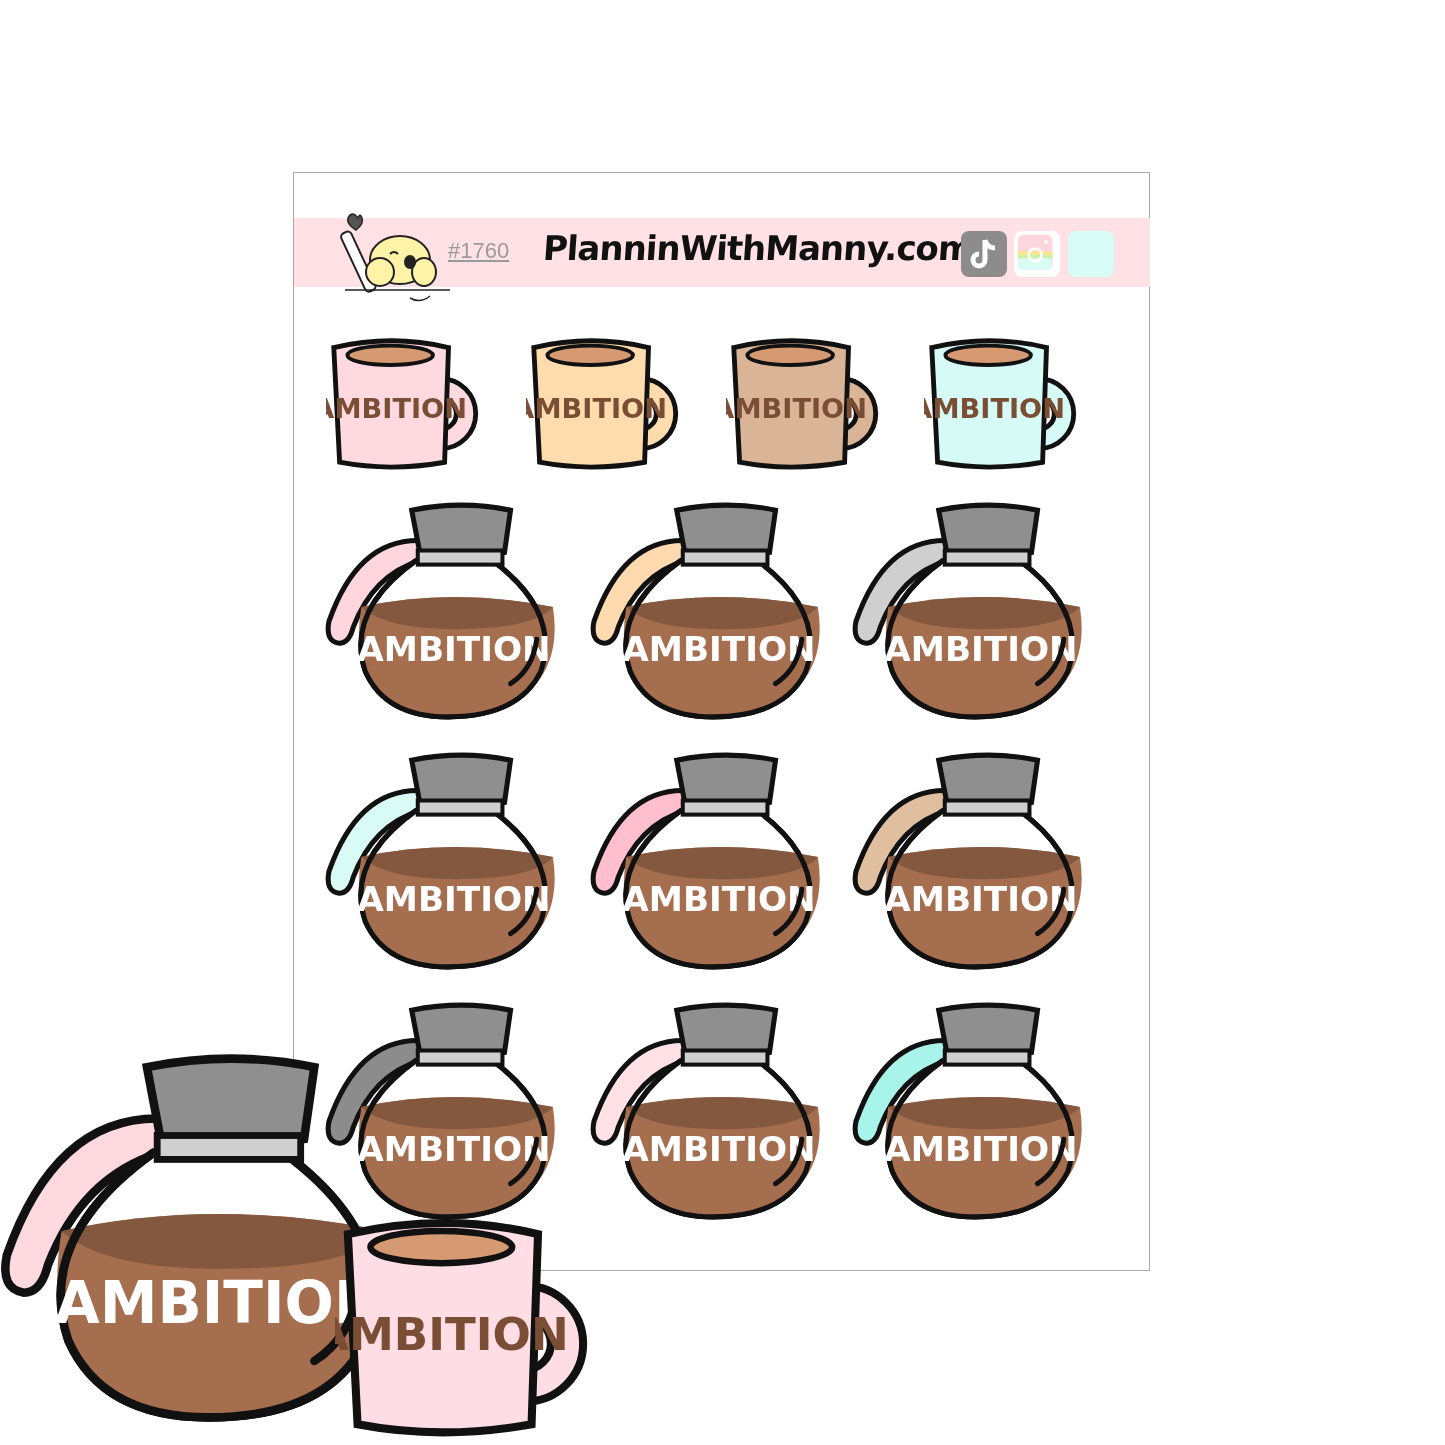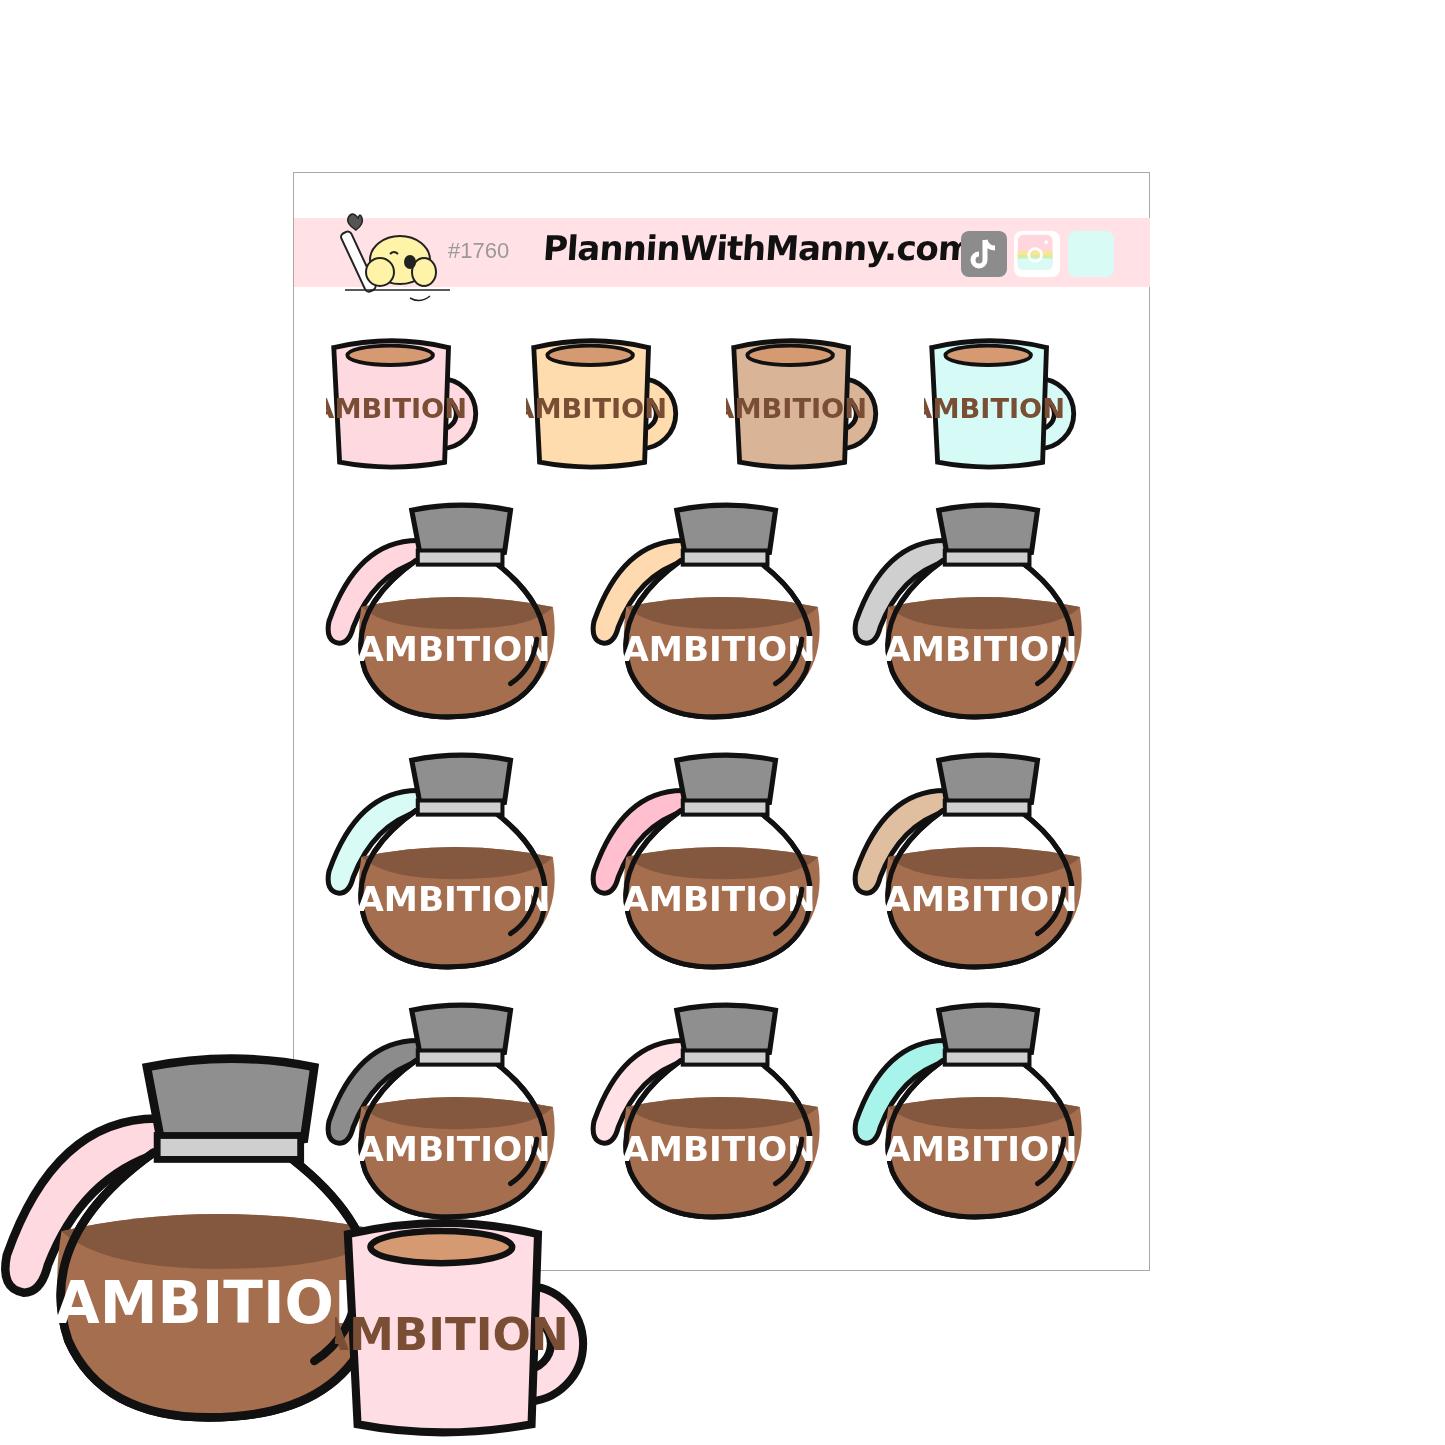--- a/index.html
+++ b/index.html
@@ -1,19 +1,19 @@
 <!DOCTYPE html>
 <html><head>
 <meta charset="utf-8">
 <style>
   html, body { margin: 0; padding: 0; background: #ffffff; }
   body { width: 1445px; height: 1445px; position: relative; overflow: hidden; font-family: "Liberation Sans", sans-serif; }
   .sheet { position: absolute; left: 293px; top: 172px; width: 857px; height: 1099px; border: 1px solid #a8a8a8; background: #ffffff; box-sizing: border-box; }
   .header-band { position: absolute; left: 294px; top: 218px; width: 856px; height: 69px; background: #ffe1e6; }
-  .sku { position: absolute; left: 448px; top: 238px; font-size: 22px; color: #9a9a9a; letter-spacing: 0px; font-family: "Liberation Sans", sans-serif; }
+  .sku { position: absolute; left: 448px; top: 238px; font-size: 22px; color: #9a9a9a; letter-spacing: 0px; font-family: "Liberation Sans", sans-serif; text-decoration: underline; }
   .brand { position: absolute; left: 543px; top: 228px; font-size: 34px; font-weight: bold; color: #111; font-family: "DejaVu Sans", sans-serif; letter-spacing: -1px; transform: skewX(-4deg); }
   .social { position: absolute; top: 231px; width: 46px; height: 46px; border-radius: 8px; }
   .mascot { position: absolute; left: 340px; top: 210px; width: 115px; height: 100px; }
   .sticker { position: absolute; }
   svg text { font-family: "DejaVu Sans", sans-serif; font-weight: bold; }
 </style>
 </head>
 <body>
 
 <div class="sheet"></div>

